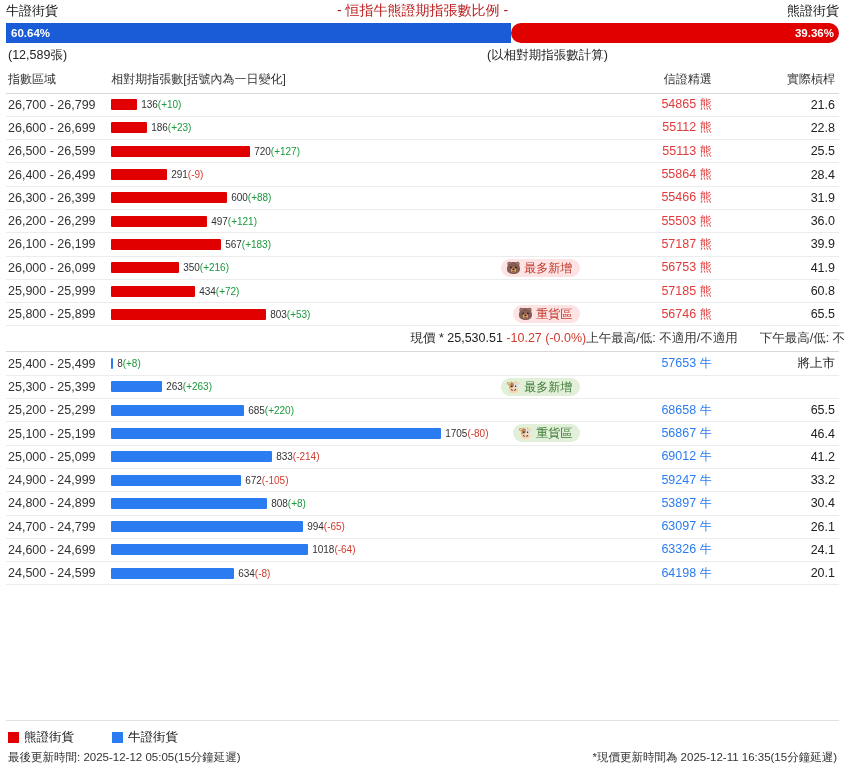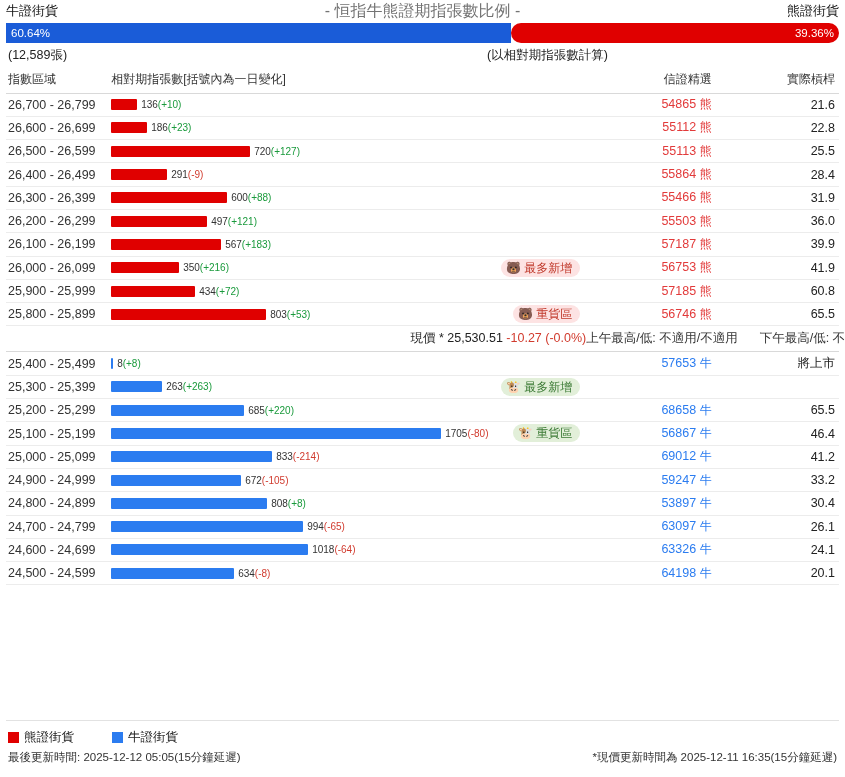--- a/index.html
+++ b/index.html
@@ -13,26 +13,26 @@
     overflow: hidden;
   }
   #root { position: relative; width: 845px; height: 777px; }
 
   
   .top-row {
     display: flex; align-items: center; justify-content: space-between;
     height: 22px; padding: 0 6px; font-size: 13px;
   }
   .top-left { color: #111; font-weight: normal; }
-  .top-center { color: #737373; font-size: 16px; }
+  .top-center { color: #b91c1c; font-size: 14px; }
   .top-right { color: #111; }
 
   .ratio-bar {
     display: flex; height: 20px; width: 833px; margin: 1px 6px 0 6px;
-    font-size: 11.5px; font-weight: normal; color: #fff;
+    font-size: 11.5px; font-weight: bold; color: #fff;
   }
   .ratio-bull { background: #1a5cd8; display: flex; align-items: center; padding-left: 5px; }
   .ratio-bear { background: #e00000; display: flex; align-items: center; justify-content: flex-end; padding-right: 5px; }
 
   .count-row {
     display: flex; align-items: center; height: 24px; padding: 0 8px;
     font-size: 12.5px; color: #222; position: relative;
   }
   .count-left { width: 250px; }
   .count-center { flex: 1; text-align: center; }

